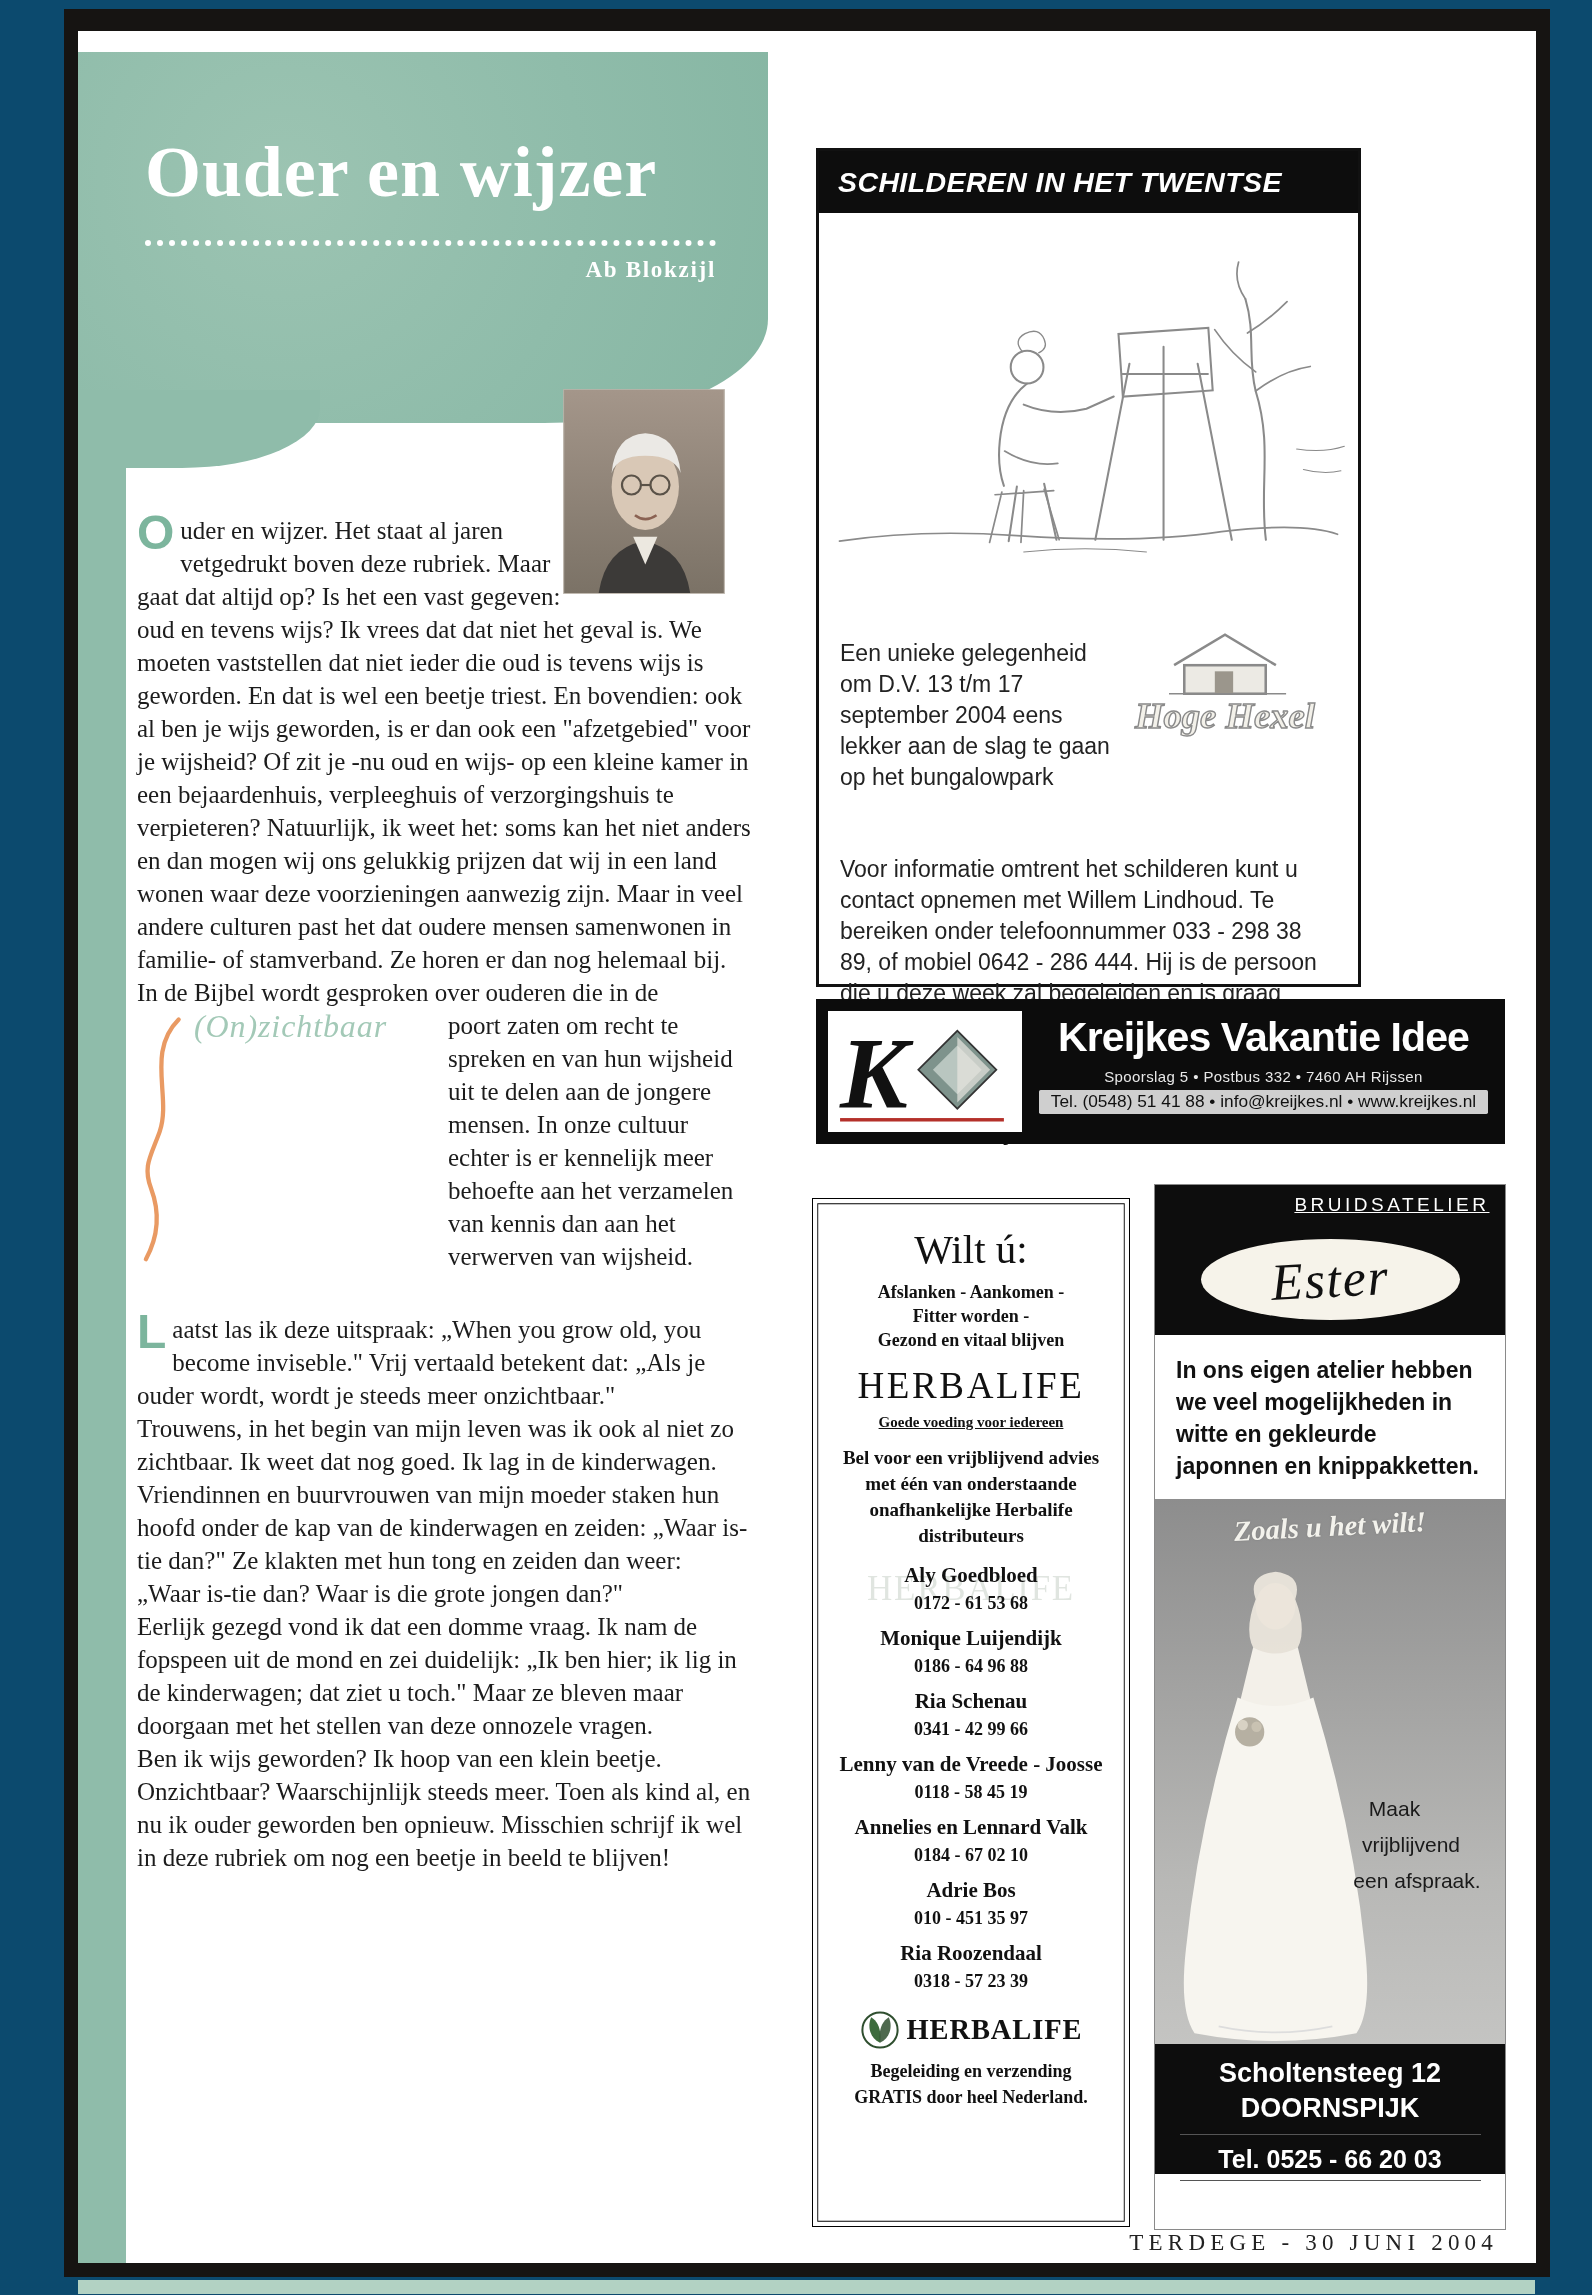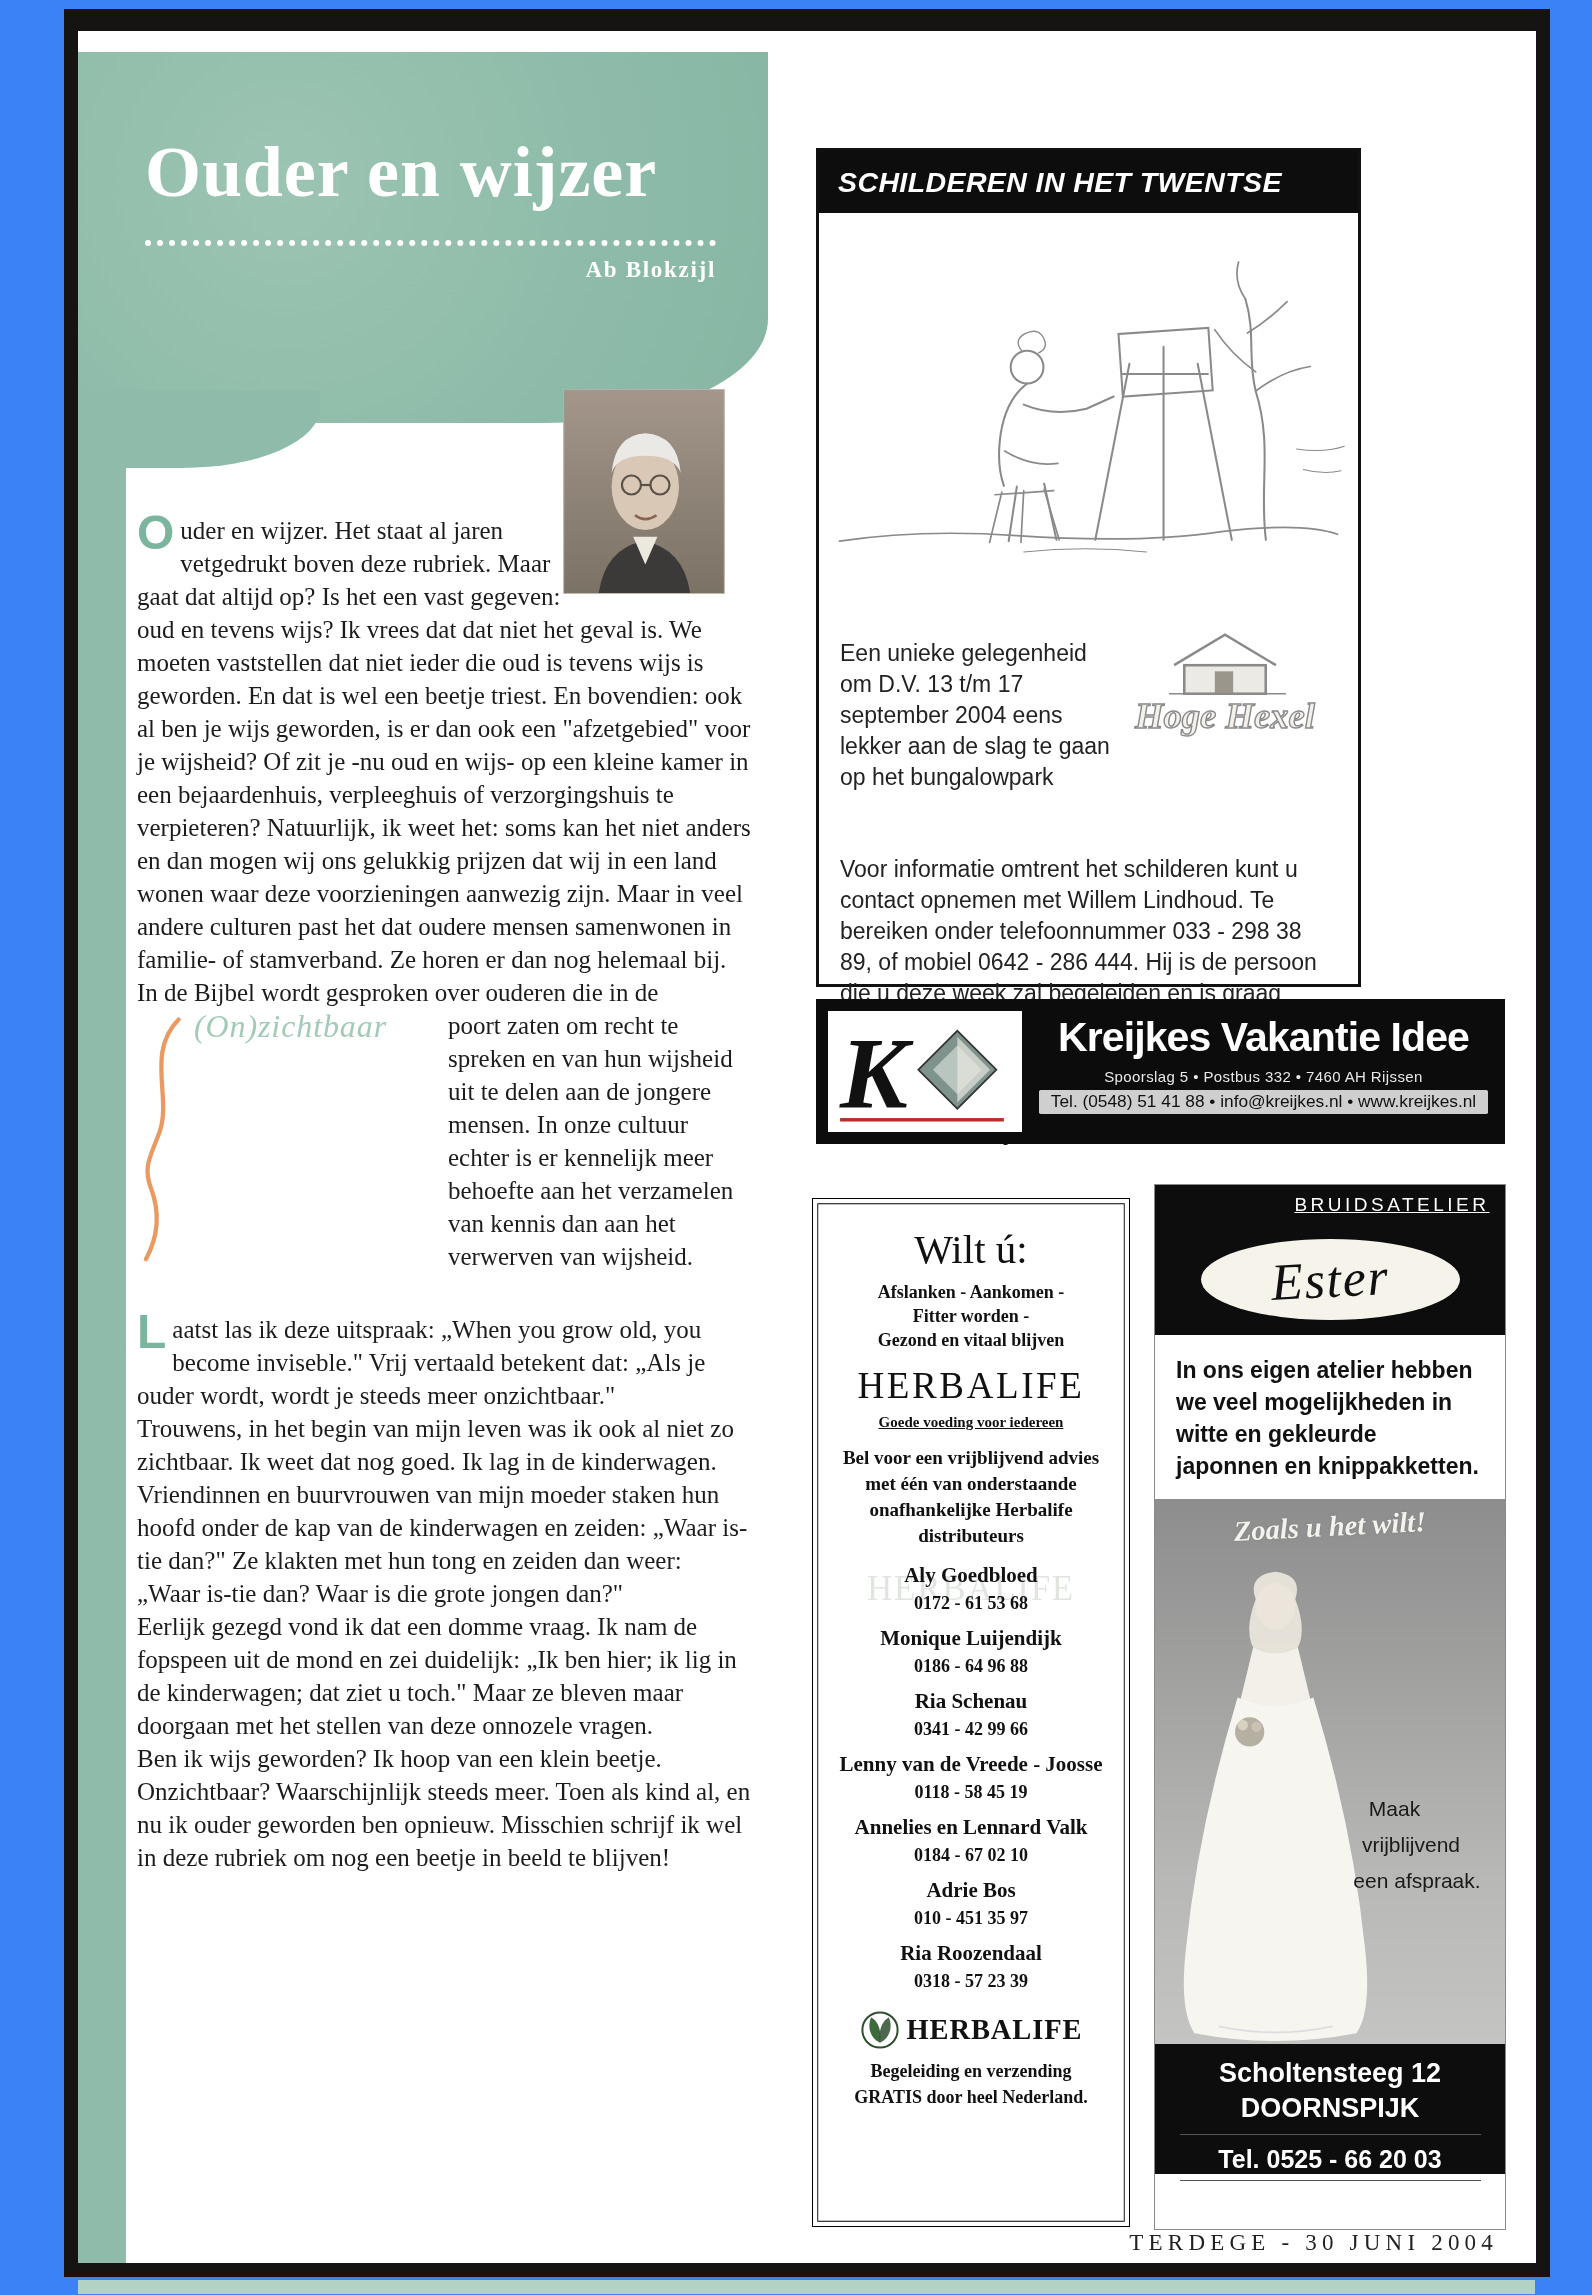--- a/index.html
+++ b/index.html
@@ -7,21 +7,21 @@
     --green_dark:#7cb59d;
     --light_green:#b2d2c3;
     --quote_green:#a3c9b7;
     --orange:#e99a63;
     --ink:#1c1c1c;
     --frame:#161412;
   }
   *{box-sizing:border-box;}
   html,body{margin:0;padding:0;}
   body{width:1592px;height:2295px;background:#fcfcfa;font-family:"Liberation Serif",serif;color:var(--ink);}
-  #canvas{position:relative;width:1592px;height:2295px;overflow:hidden;background:#3b82f6;}
+  #canvas{position:relative;width:1592px;height:2295px;overflow:hidden;background:#0c4a6e;}
 
   .bottom-band{position:absolute;left:78px;top:2280px;width:1457px;height:14px;background:var(--light_green);}
 
   .frame{position:absolute;left:64px;top:8.6px;width:1486px;height:2268px;background:#fff;
          border:14px solid var(--frame);border-top-width:22.4px;border-bottom-width:14px;}
   .frame-inner{position:relative;width:100%;height:100%;}
 
   .green-strip{position:absolute;left:0;top:21px;width:48px;height:2211px;background:var(--green);}
 
   .green-header{position:absolute;left:0;top:21px;width:690px;height:371px;

